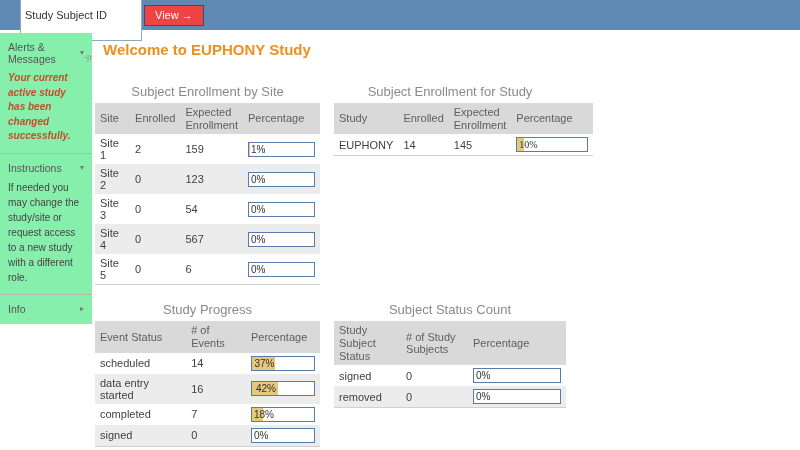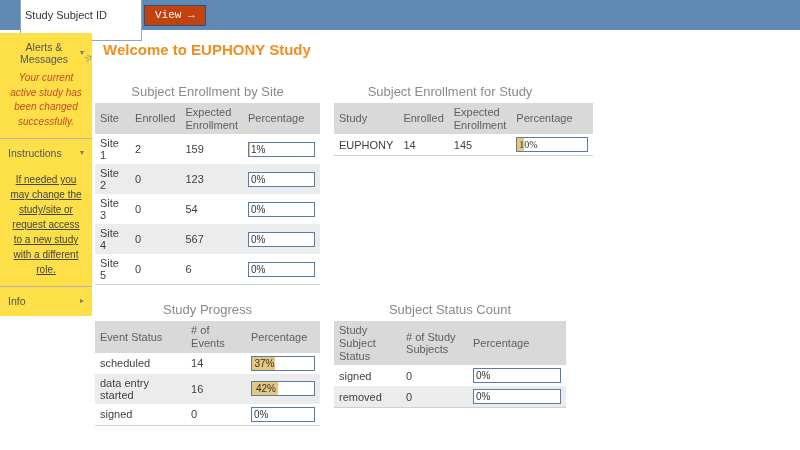--- a/index.html
+++ b/index.html
@@ -11,36 +11,36 @@
   
   .topbar{
     height:30px;background:#6089b4;display:flex;align-items:center;
     padding-left:8px;box-sizing:border-box;gap:2px;
   }
   .subject-input{
     width:112px;height:17px;border:1px solid #8fa6bf;font-size:11px;
     padding:16px 4px;color:#333;font-family:"Liberation Sans",sans-serif;margin-left:12px;
   }
   .view-btn{
-    height:21px;background:#c2410c;color:#fff;border:1px solid #2a5183;
-    font-size:11px;padding:0 10px;font-family:Liberation Mono, monospace;
+    height:21px;background:#ef4444;color:#fff;border:1px solid #2a5183;
+    font-size:11px;padding:0 10px;font-family:Liberation Sans, sans-serif;
     cursor:pointer;line-height:19px;
   }
   
   .layout{display:flex;position:relative;align-items:flex-start;}
   .sidebar{width:92px;flex:none;margin-top:3px;}
-  .side-box{background:#fde047;text-align:center;}
+  .side-box{background:#86efac;}
   .side-sec{padding:8px 8px 9px 8px;}
   .side-sec + .side-sec{border-top:1px solid #b5b5b5;}
   .sec-head{display:flex;justify-content:space-between;align-items:center;
     color:#555;font-size:10.5px;cursor:pointer;}
   .sec-arrow{color:#777;font-size:8px;line-height:1;}
-  .alert-text{margin-top:6px;color:#c74a2b;font-weight:normal;font-style:italic;
+  .alert-text{margin-top:6px;color:#c74a2b;font-weight:bold;font-style:italic;
     font-size:10px;line-height:1.45;}
-  .instr-text{margin-top:13px;color:#444;font-size:10px;line-height:1.5;text-decoration:underline;}
+  .instr-text{margin-top:6px;color:#444;font-size:10px;line-height:1.5;}
   .collapse-ic{position:absolute;left:84px;top:20px;color:#999;font-size:14px;
     transform:rotate(-35deg);cursor:pointer;line-height:1;}
   
   .content{flex:1;padding-left:11px;box-sizing:border-box;}
   .welcome{margin:11px 0 0 0;font-size:15px;font-weight:bold;color:#ef8f1f;}
   .queries{margin:12px 0 0 10px;font-size:11px;color:#666;}
   
   .tables{display:grid;grid-template-columns:225px 232px;column-gap:14px;
     row-gap:17px;margin:26px 0 0 -8px;align-items:start;}
   .tbl-title{text-align:center;color:#8a8a8a;font-size:13px;margin-bottom:4px;}
@@ -237,20 +237,31 @@
                 <td>16</td>
                 <td>
                   <div class="bar">
                     <div class="fill" style="width: 42%;">
                       <span>42%</span>
                     </div>
                   </div>
                 </td>
               </tr>
               <tr>
+                <td>completed</td>
+                <td>7</td>
+                <td>
+                  <div class="bar">
+                    <div class="fill" style="width: 18%;">
+                      <span>18%</span>
+                    </div>
+                  </div>
+                </td>
+              </tr>
+              <tr>
                 <td>signed</td>
                 <td>0</td>
                 <td>
                   <div class="bar">
                     <div class="fill" style="width: 0%;">
                       <span>0%</span>
                     </div>
                   </div>
                 </td>
               </tr>

